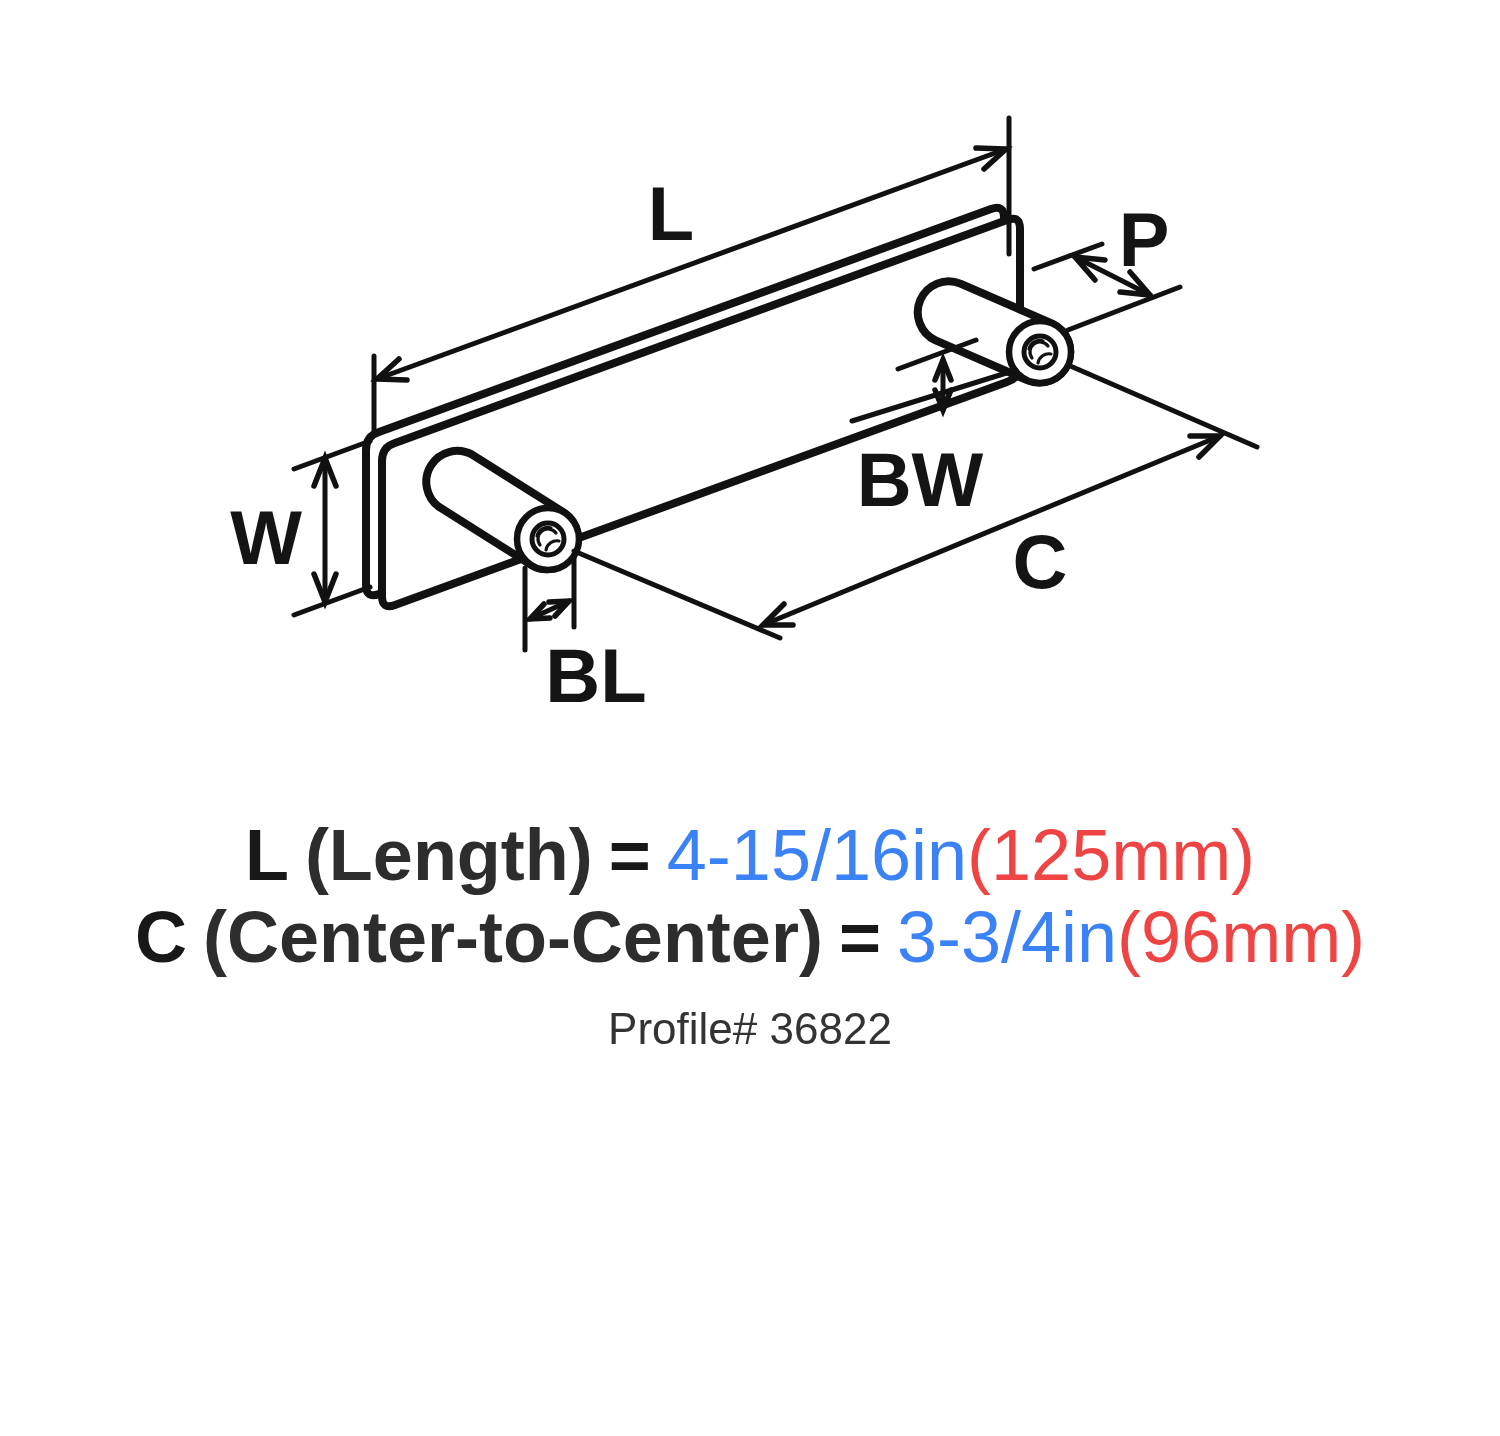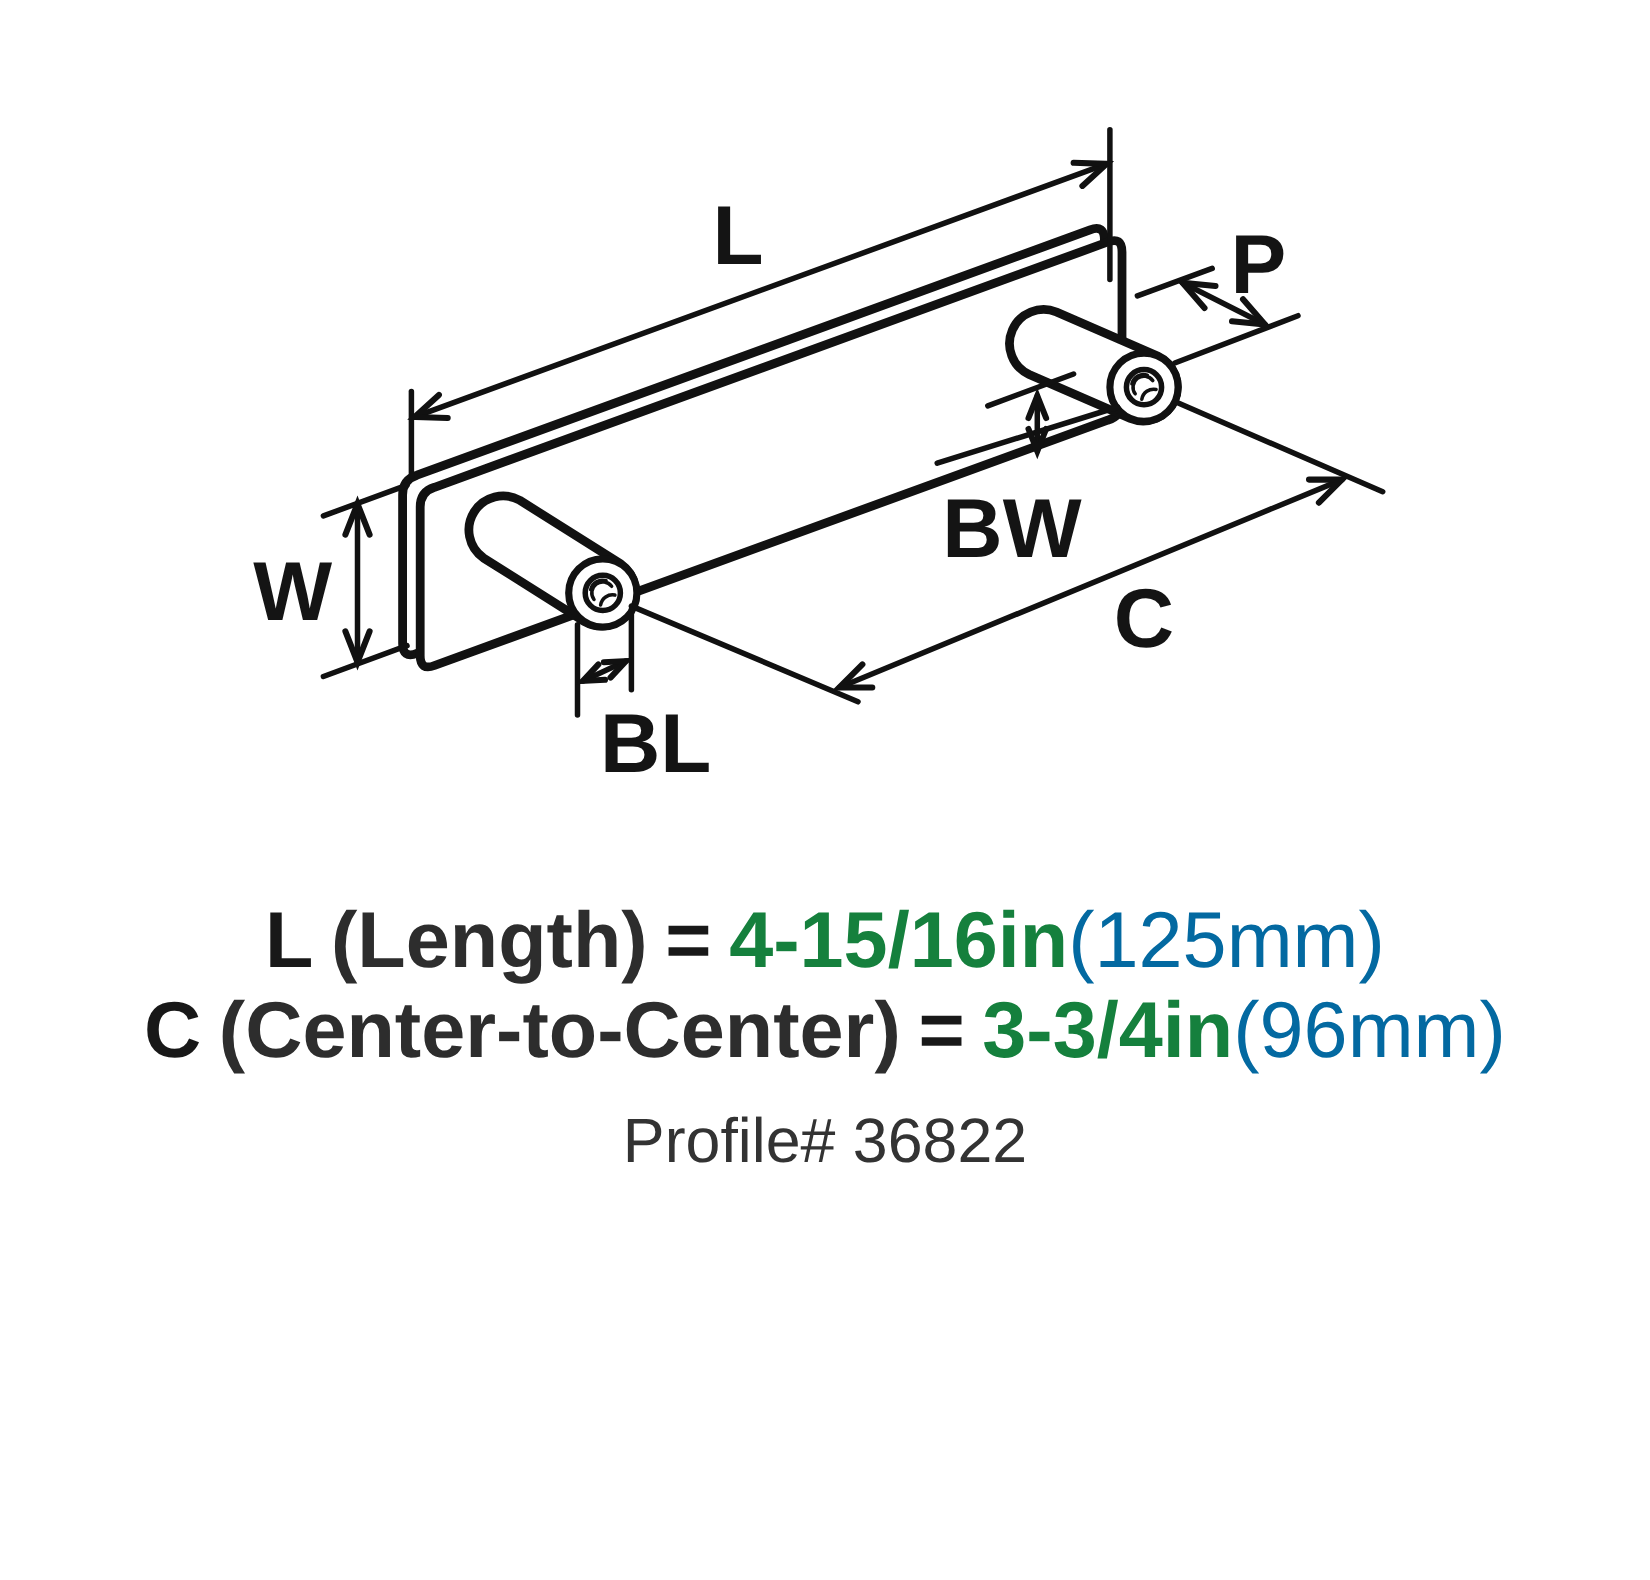--- a/index.html
+++ b/index.html
@@ -12,23 +12,23 @@
   .hole{fill:#ffffff;stroke:#111111;stroke-width:5;}
   .thread{fill:none;stroke:#111111;stroke-width:3.2;stroke-linecap:round;}
   .dim{stroke:#111111;stroke-width:5;fill:none;stroke-linecap:round;}
   .head{stroke:#111111;stroke-width:5.5;fill:none;stroke-linejoin:miter;stroke-linecap:round;}
   .dim-label{font-family:"Liberation Sans", sans-serif;font-weight:bold;font-size:76px;fill:#141414;}
   .specs{position:absolute;left:0;top:814px;width:1500px;text-align:center;}
   .spec-line{height:82px;line-height:82px;font-size:72px;white-space:nowrap;}
   .spec-label{font-weight:bold;color:#181818;}
   .spec-name{font-weight:bold;color:#2d2d2d;margin:0 16px;}
   .spec-eq{font-weight:bold;color:#181818;margin-right:16px;}
-  .spec-value{font-weight:bold;color:#15803d;}
-  .spec-metric{font-weight:normal;color:#0369a1;}
-  .profile-line{margin-top:26px;font-size:57px;color:#333333;font-weight:normal;}
+  .spec-value{font-weight:normal;color:#3b82f6;}
+  .spec-metric{font-weight:normal;color:#ef4444;}
+  .profile-line{margin-top:26px;font-size:44px;color:#333333;font-weight:normal;}
 </style>
 </head>
 <body>
 
 <div class="stage">
 
   <div class="diagram-wrap">
     <svg width="1500" height="780" viewBox="0 0 1500 780">
 
       <path class="obj" d="M366,450 L366,585 Q366,599 379,594 L991,371 Q1004,367 1004,353 L1004,218 Q1004,204 991,209 L379,432 Q366,436 366,450 Z"></path>

